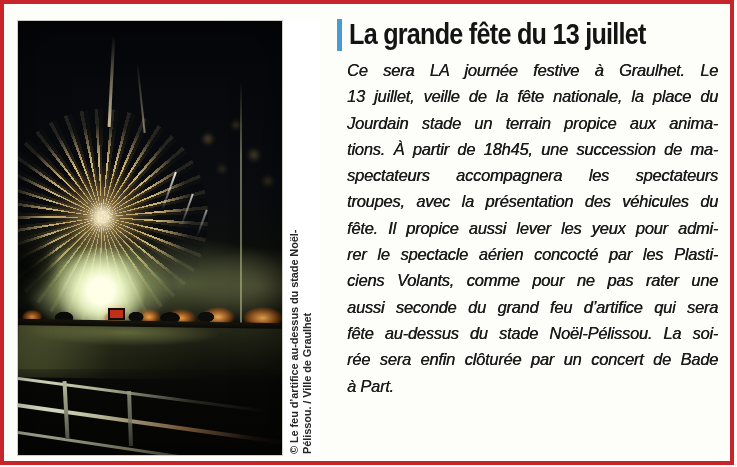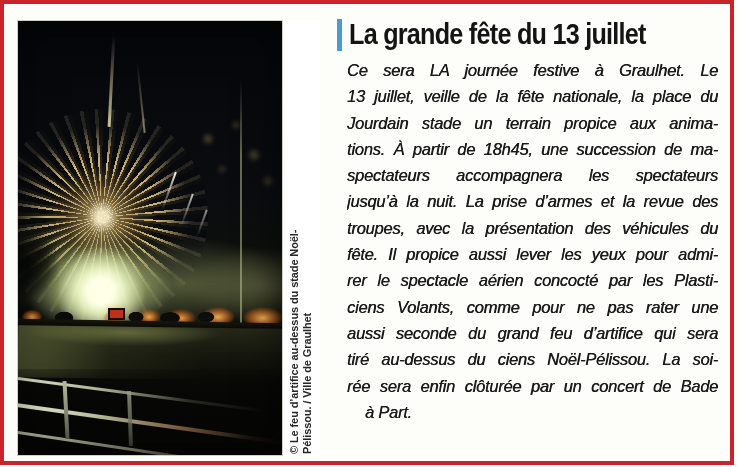--- a/index.html
+++ b/index.html
@@ -127,21 +127,21 @@
     transform:scaleX(.84);transform-origin:0 0;
   }
   .body-col{position:absolute;left:347px;top:57px;width:371px;}
   .jline{
     font-size:16.5px;line-height:26.3px;height:26.3px;overflow:hidden;
     letter-spacing:-0.25px;color:#1b1b1b;
     text-align:justify;text-align-last:justify;text-justify:inter-word;
     text-shadow:0.35px 0 0 currentColor;
     font-style:italic;
   }
-  .jline.last{text-align-last:left;margin-left:18px;}
+  .jline.last{text-align-last:left;}
 </style>
 </head>
 <body>
 
 <div class="page">
   <div class="frame"></div>
 
   <figure class="photo">
     <div class="photo-img">
       <div class="layer sky"></div>
@@ -181,24 +181,23 @@
     <header class="headline-row">
       <span class="headline-bar"></span>
       <h1 class="headline">La grande fête du 13 juillet</h1>
     </header>
     <div class="body-col">
       <div class="jline">Ce sera LA journée festive à Graulhet. Le</div>
       <div class="jline">13 juillet, veille de la fête nationale, la place du</div>
       <div class="jline">Jourdain stade un terrain propice aux anima-</div>
       <div class="jline">tions. À partir de 18h45, une succession de ma-</div>
       <div class="jline">spectateurs accompagnera les spectateurs</div>
-      <div class="jline">jusqu’à la nuit. La prise d’armes et la revue des</div>
       <div class="jline">troupes, avec la présentation des véhicules du</div>
       <div class="jline">fête. Il propice aussi lever les yeux pour admi-</div>
       <div class="jline">rer le spectacle aérien concocté par les Plasti-</div>
       <div class="jline">ciens Volants, comme pour ne pas rater une</div>
       <div class="jline">aussi seconde du grand feu d’artifice qui sera</div>
-      <div class="jline">tiré au-dessus du ciens Noël-Pélissou. La soi-</div>
+      <div class="jline">fête au-dessus du stade Noël-Pélissou. La soi-</div>
       <div class="jline">rée sera enfin clôturée par un concert de Bade</div>
       <div class="jline last">à Part.</div>
     </div>
   </section>
 </div>
 
 </body></html>

